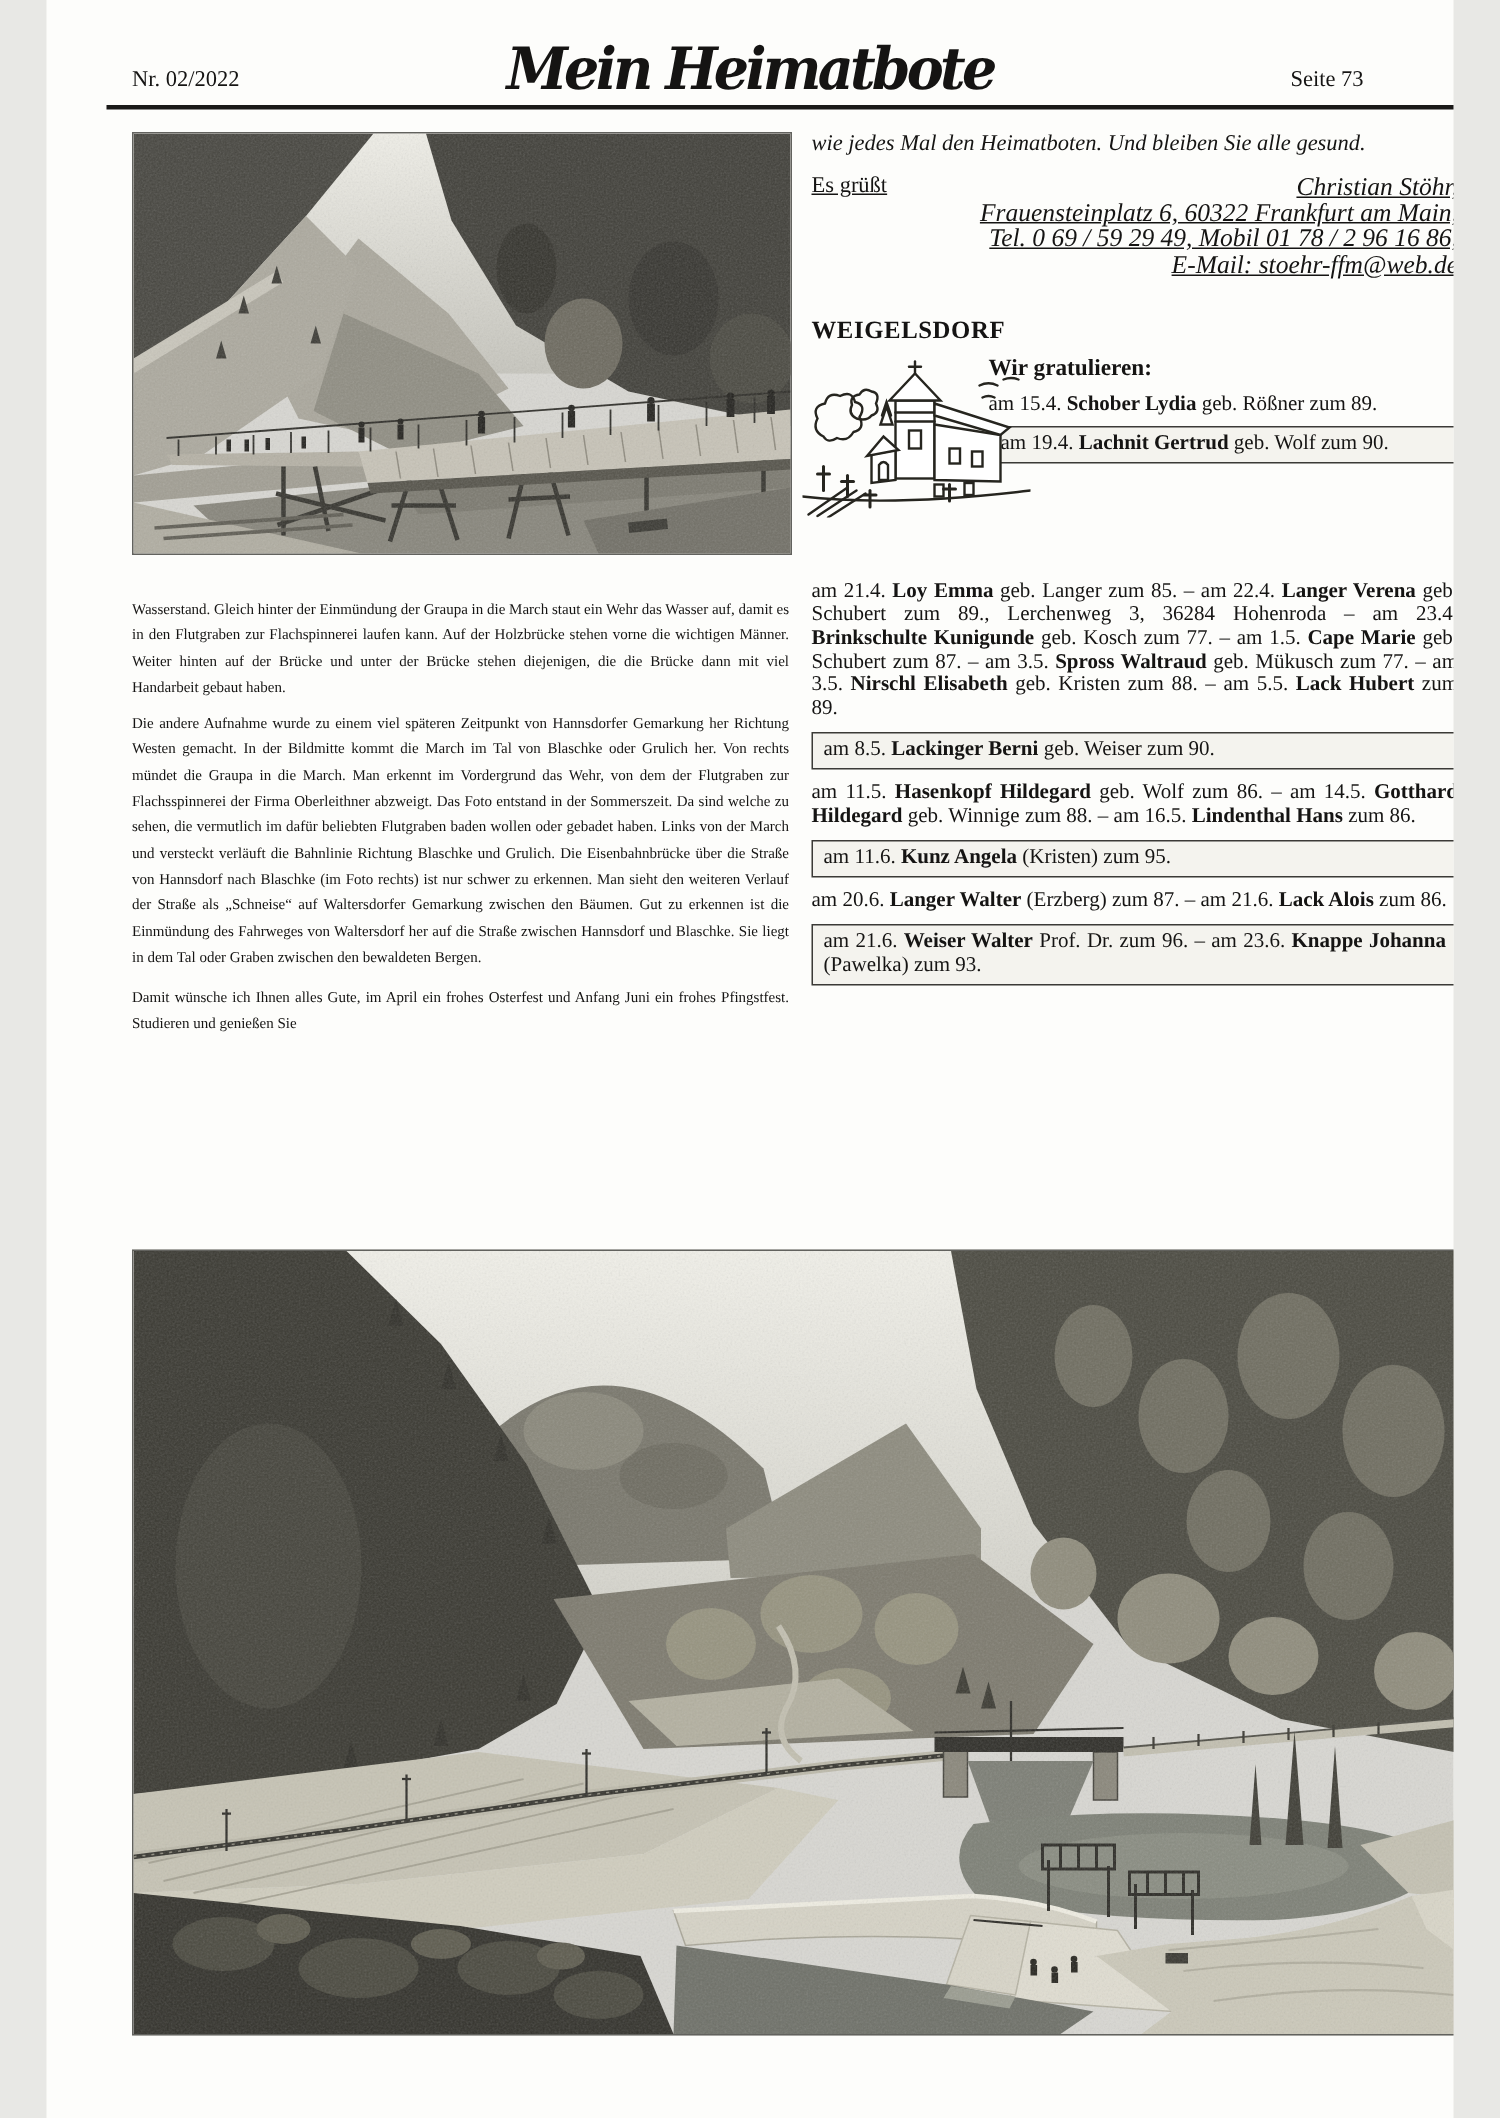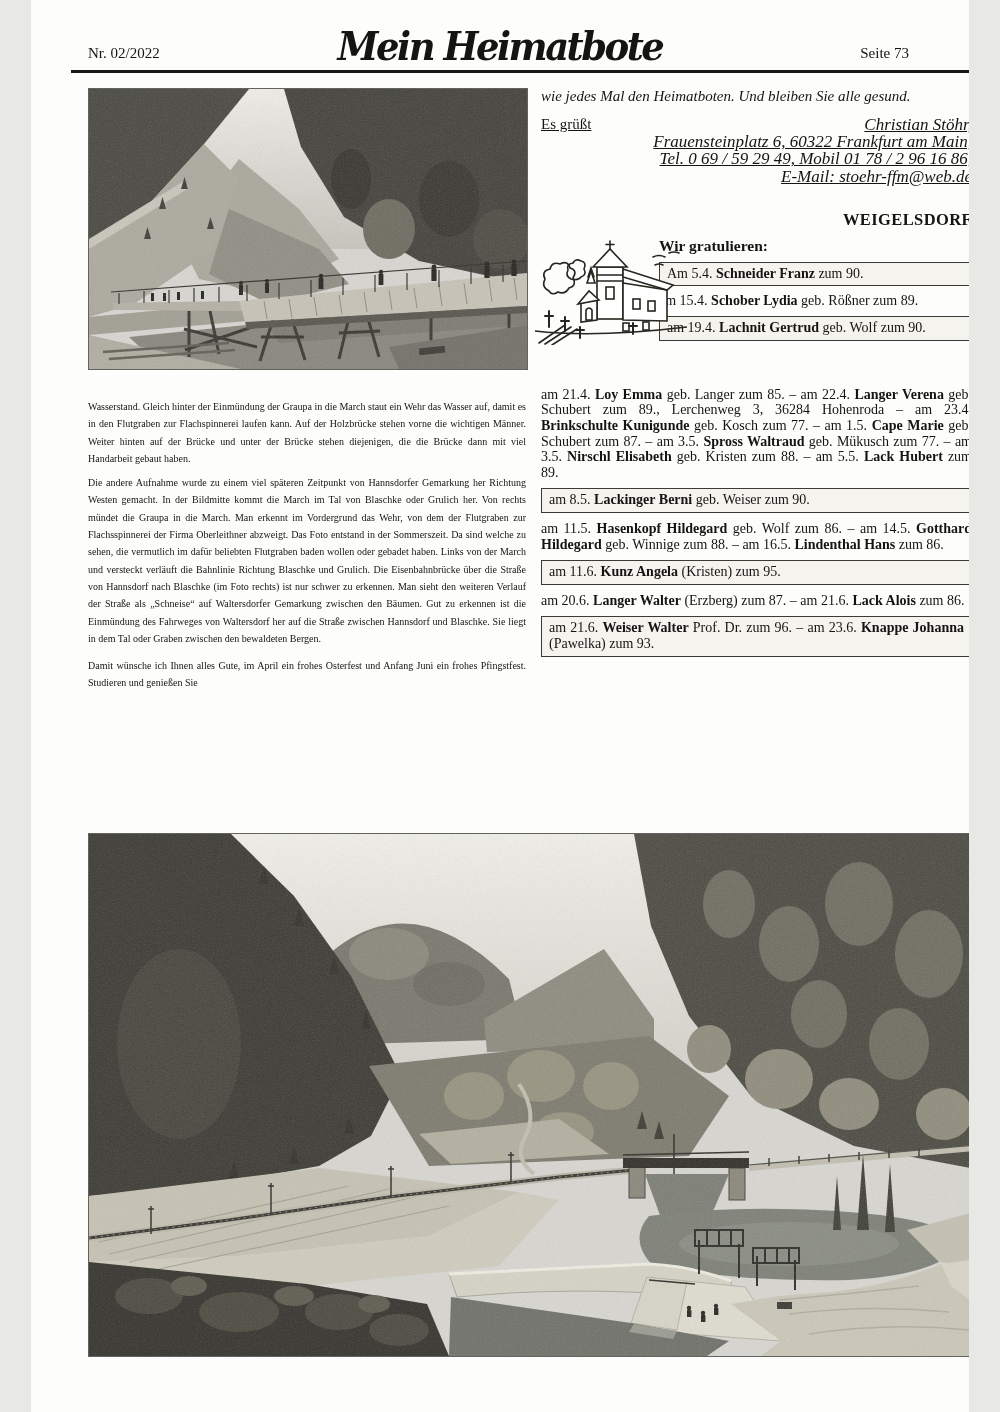--- a/index.html
+++ b/index.html
@@ -20,21 +20,21 @@
   .col-left{position:absolute;left:57px;top:398px;width:438px;font-size:10px;line-height:17.3px;
             text-align:justify;hyphens:auto;}
   .col-left p{margin:0 0 7px 0;}
   .col-left p:last-child{margin-top:10px;}
   
   .col-right{position:absolute;left:510px;top:88px;width:431px;}
   .intro{font-size:15px;line-height:17px;text-align:justify;font-style:italic;}
   .greeting-row{display:flex;justify-content:space-between;align-items:flex-start;margin-top:11px;text-decoration:underline;}
   .greeting{font-size:15px;}
   .signature{font-size:17px;line-height:17.2px;font-style:italic;text-align:right;}
-  .section-title{margin-top:25px;text-align:right;font-weight:bold;font-size:16.5px;letter-spacing:.4px;}
+  .section-title{margin-top:25px;text-align:left;font-weight:bold;font-size:16.5px;letter-spacing:.4px;}
   .grat-row{position:relative;margin-top:7px;min-height:140px;}
   .church{position:absolute;left:-6px;top:2px;width:152px;height:106px;}
   .beside{margin-left:118px;}
   .subtitle{font-weight:bold;font-size:15.5px;margin:0 0 4px 0;}
   .entry{font-size:14px;line-height:15.6px;text-align:justify;margin:8px 0;hyphens:auto;}
   .entry.boxed{border:1.5px solid #3b3a37;background:#f4f3ee;padding:3px 7px 4px 7px;}
   .beside .entry{margin:7px 0;}
   #entries-full{margin-top:10px;}
   .footer-row{display:flex;justify-content:space-between;font-style:italic;font-size:15px;margin-top:8px;}
   b{font-weight:bold;}
@@ -247,21 +247,20 @@
           <rect x="108" y="83" width="6" height="8"></rect>
 
         <path d="M0,92 Q60,99 152,88"></path>
         <path d="M4,104 L30,86 M10,105 L36,88 M17,106 L42,90"></path>
 
         <path d="M118,18 q6,-3 12,0 M134,14 q5,-2 10,0 M120,26 q4,-2 8,0"></path>
       </svg>
       <div class="beside">
         <div class="subtitle">Wir gratulieren:</div>
         <div id="entries-beside">
-            <div class="entry boxed">Am 5.4. <b>Schneider Franz</b> zum 90.</div>
             <div class="entry">am 15.4. <b>Schober Lydia</b> geb. Rößner zum 89.</div>
             <div class="entry boxed">am 19.4. <b>Lachnit Gertrud</b> geb. Wolf zum 90.</div>
           </div>
       </div>
     </div>
 
     <div id="entries-full">
         <div class="entry">am 21.4. <b>Loy Emma</b> geb. Langer zum 85. – am 22.4. <b>Langer Verena</b> geb. Schubert zum 89., Lerchenweg 3, 36284 Hohenroda – am 23.4. <b>Brinkschulte Kunigunde</b> geb. Kosch zum 77. – am 1.5. <b>Cape Marie</b> geb. Schubert zum 87. – am 3.5. <b>Spross Waltraud</b> geb. Mükusch zum 77. – am 3.5. <b>Nirschl Elisabeth</b> geb. Kristen zum 88. – am 5.5. <b>Lack Hubert</b> zum 89.</div>
         <div class="entry boxed">am 8.5. <b>Lackinger Berni</b> geb. Weiser zum 90.</div>
         <div class="entry">am 11.5. <b>Hasenkopf Hildegard</b> geb. Wolf zum 86. – am 14.5. <b>Gotthard Hildegard</b> geb. Winnige zum 88. – am 16.5. <b>Lindenthal Hans</b> zum 86.</div>

